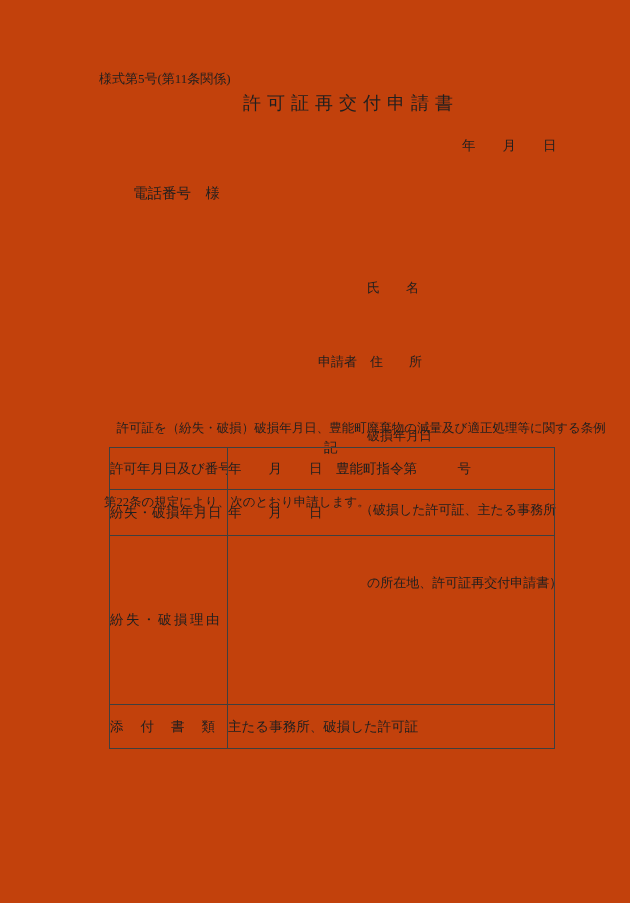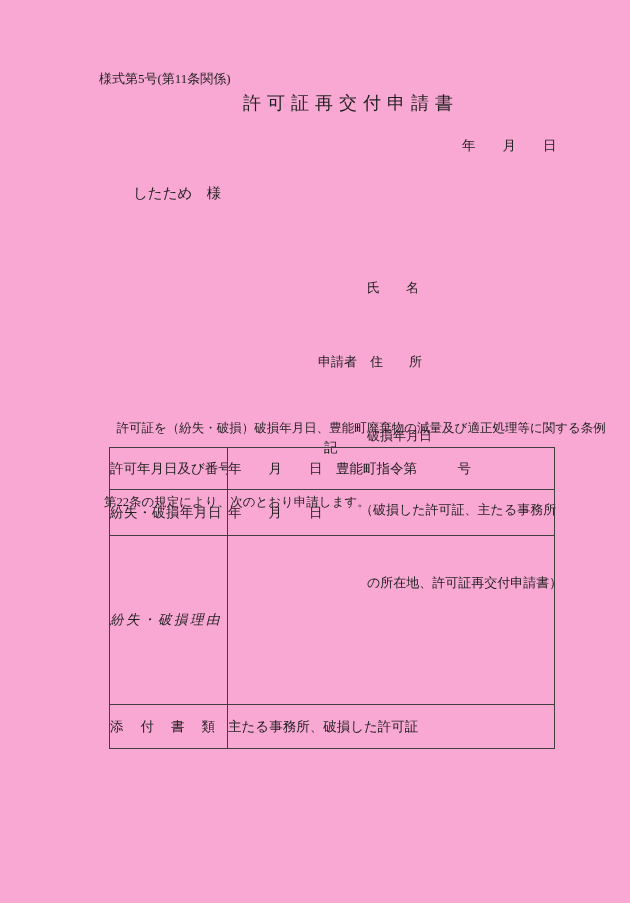--- a/index.html
+++ b/index.html
@@ -1,20 +1,20 @@
 <!DOCTYPE html>
 <html lang="ja"><head>
 <meta charset="utf-8">
 <style>
   html, body { margin: 0; padding: 0; background: #ffffff; }
   .page {
     position: relative;
     width: 630px;
     height: 903px;
-    background: #f9a8d4;
+    background: #c2410c;
     font-family: "Liberation Serif", serif;
     color: #1f1f1f;
     overflow: hidden;
   }
   .abs { position: absolute; white-space: pre; }
 
   .form-number   { left: 99px;  top: 70px;  font-size: 13px; }
   .doc-title     { left: 243px; top: 91px;  font-size: 18px; letter-spacing: 6px; }
   .date-line     { left: 462px; top: 137px; font-size: 13.5px; }
   .addressee     { left: 133px; top: 184px; font-size: 14.5px; }
@@ -45,35 +45,35 @@
   .lbl-1 { font-size: 12px;  letter-spacing: 0;     white-space: nowrap; }
   .lbl-2 { font-size: 13px;  letter-spacing: 0.5px; white-space: nowrap; }
   .lbl-3 { font-size: 13px;  letter-spacing: 2.5px; white-space: nowrap; }
   .lbl-4 { font-size: 13.5px; letter-spacing: 17px; white-space: nowrap; }
   td.val { white-space: pre; }
   .val-1 { padding-left: 70px; }
   .val-2 { padding-left: 140px; }
   .val-4 { padding-left: 5px; }
   tr.r1 { height: 42px; }
   tr.r2 { height: 46px; }
-  tr.r3 { height: 169px; font-style: italic; }
+  tr.r3 { height: 169px; }
   tr.r4 { height: 44px; }
 </style>
 </head>
 <body>
 
 <div class="page">
 
   <div class="abs form-number">様式第5号(第11条関係)</div>
 
   <div class="abs doc-title">許可証再交付申請書</div>
 
   <div class="abs date-line">年　　月　　日</div>
 
-  <div class="abs addressee">したため　様</div>
+  <div class="abs addressee">電話番号　様</div>
 
   <div class="abs applicant">
     <div class="ln indent-a">氏　　名</div>
     <div class="ln">申請者　住　　所</div>
     <div class="ln indent-a">破損年月日</div>
     <div class="ln indent-b">（破損した許可証、主たる事務所</div>
     <div class="ln indent-a">の所在地、許可証再交付申請書）</div>
   </div>
 
   <div class="abs body-par">

